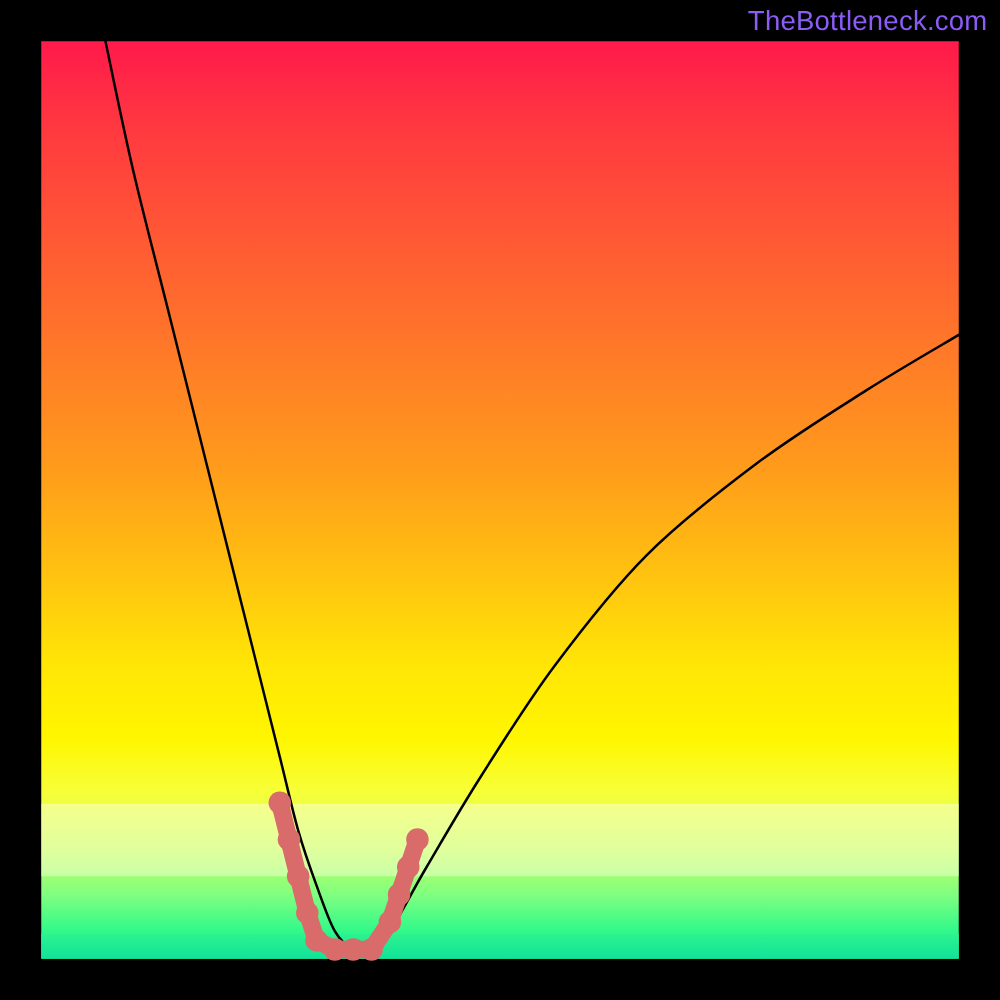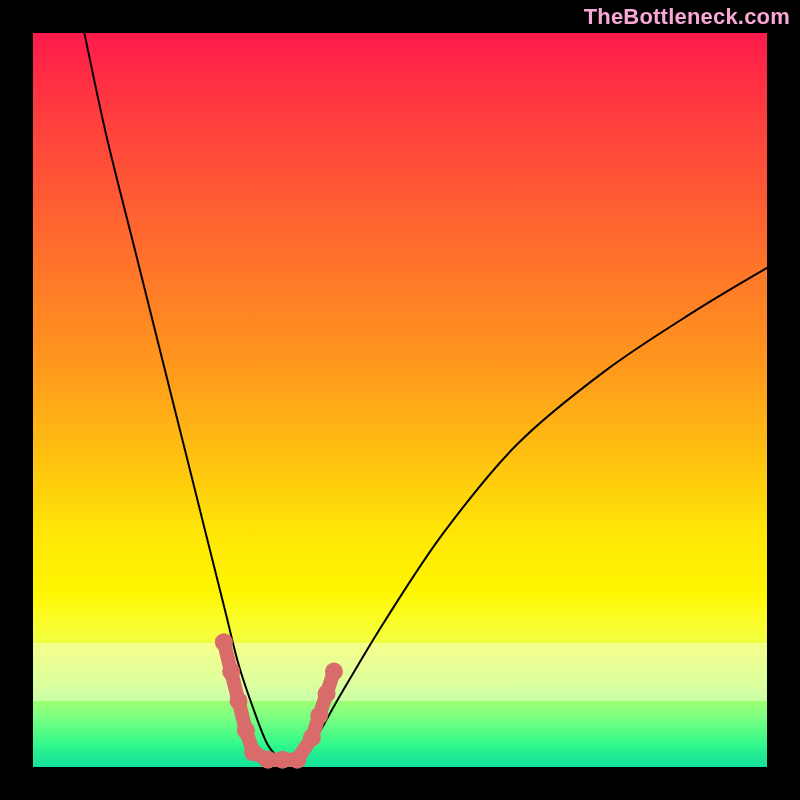--- a/index.html
+++ b/index.html
@@ -14,23 +14,23 @@
   .frame {
     position: relative;
     width: 800px;
     height: 800px;
     background: #000;
   }
   .watermark {
     position: absolute;
     top: 4px;
     right: 10px;
-    color: #f9a8d4;
+    color: #8b5cf6;
     font-size: 22px;
-    font-weight: 700;
+    font-weight: 400;
     letter-spacing: 0.2px;
     z-index: 50;
   }
   .plot {
     position: absolute;
     left: 33px;
     top: 33px;
     width: 734px;
     height: 734px;
     

